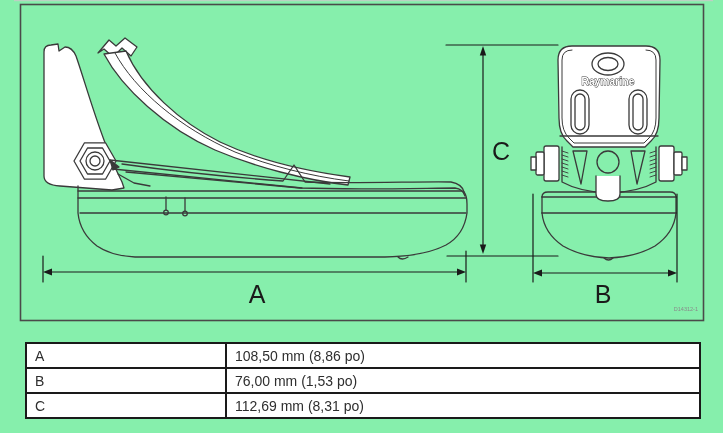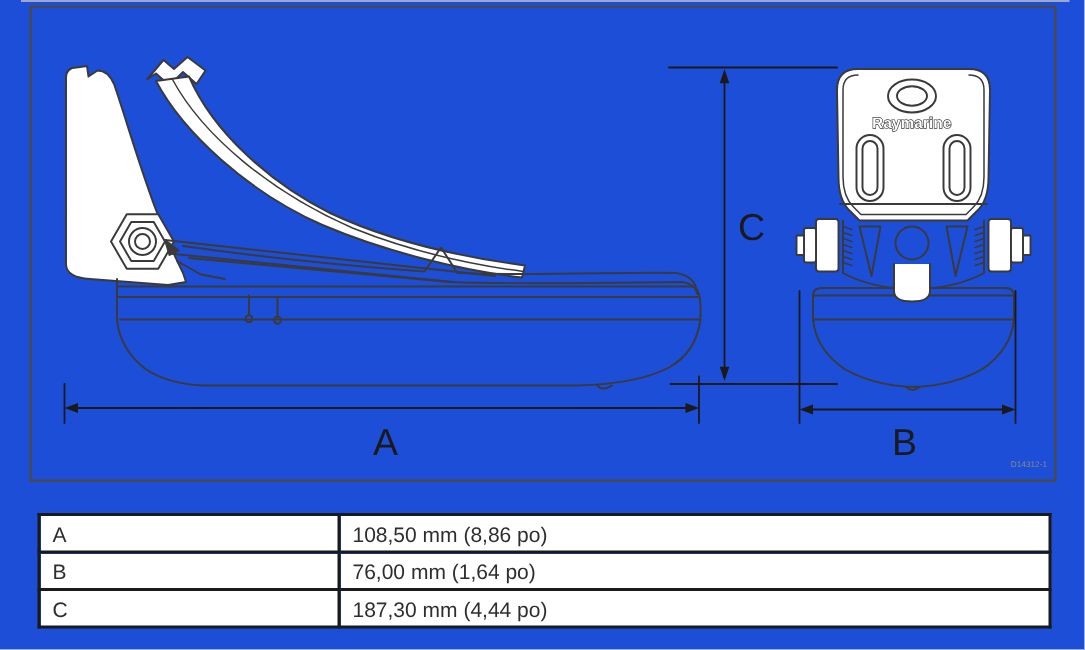--- a/index.html
+++ b/index.html
@@ -5,21 +5,21 @@
   html, body {
     margin: 0; padding: 0;
     width: 723px; height: 433px;
     background: #ffffff;
     font-family: "Liberation Sans", sans-serif;
     overflow: hidden;
   }
   .page {
     position: relative;
     width: 723px; height: 433px;
-    background: #1d4ed8;
+    background: #86efac;
   }
   .drawing-svg {
     position: absolute;
     left: 0; top: 0;
     width: 723px; height: 433px;
   }
   .drawing-svg text {
     font-family: "Liberation Sans", sans-serif;
   }
   .dim-label {
@@ -202,22 +202,22 @@
         <col class="c1">
         <col class="c2">
       </colgroup>
     <tbody>
       <tr>
         <td>A</td>
         <td>108,50 mm (8,86 po)</td>
       </tr>
       <tr>
         <td>B</td>
-        <td>76,00 mm (1,64 po)</td>
+        <td>76,00 mm (1,53 po)</td>
       </tr>
       <tr>
         <td>C</td>
-        <td>187,30 mm (4,44 po)</td>
+        <td>112,69 mm (8,31 po)</td>
       </tr>
     </tbody>
   </table>
 
 </div>
 
 </body></html>

